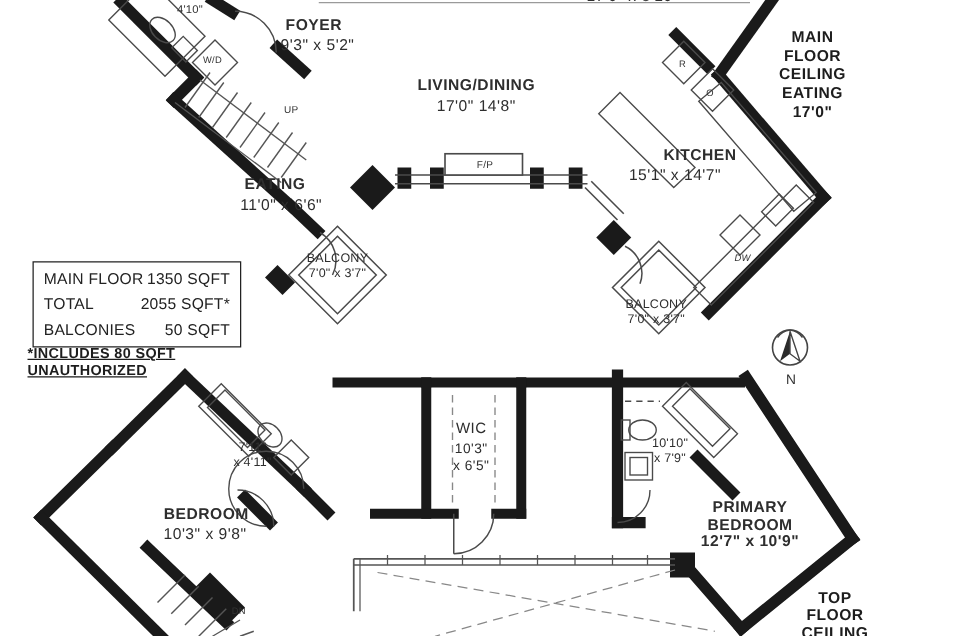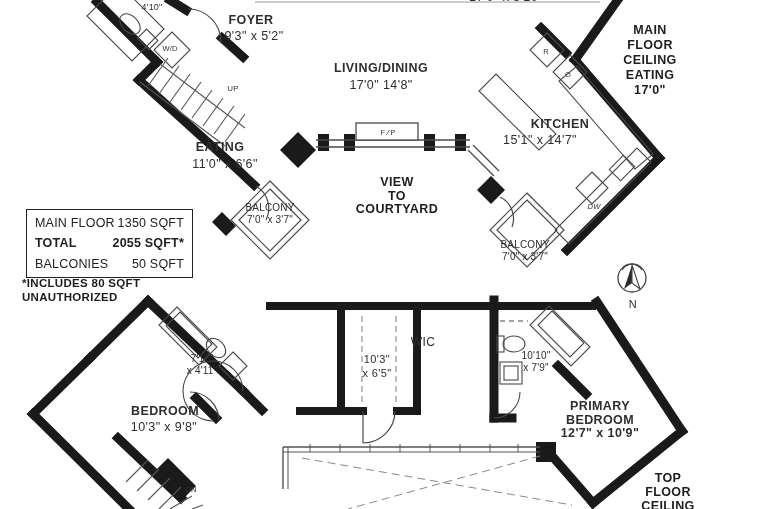--- a/index.html
+++ b/index.html
@@ -12,24 +12,24 @@
   .dim{font-size:12.5px;font-weight:400;}
   .small-dim{font-size:10px;line-height:11.5px;letter-spacing:0.2px;}
   .tiny{font-size:7.5px;letter-spacing:0.2px;color:#333;}
   .boldnote{font-weight:700;font-size:12.5px;line-height:15px;letter-spacing:0.4px;color:#1d1d1d;}
   .viewnote{font-weight:700;font-size:12.5px;line-height:13.5px;color:#1d1d1d;}
   .lbl div{display:block;}
   #area-table{position:absolute;left:26px;top:209px;width:167px;height:69px;z-index:2;
       border:1.6px solid #222;background:#fff;box-sizing:border-box;
       display:flex;flex-direction:column;justify-content:space-around;padding:3px 8px;}
   .trow{display:flex;justify-content:space-between;font-size:12.5px;letter-spacing:0.2px;color:#222;}
-  .trow.total{font-weight:700;}
+  .trow.total{font-weight:400;}
   #footnote{position:absolute;left:22px;top:277px;z-index:2;font-weight:700;
-      font-size:11.5px;line-height:13.5px;letter-spacing:0.3px;color:#1d1d1d;text-align:left;}
-  .wic-name{font-size:12px;font-weight:400;margin-left:46px;}
+      font-size:11.5px;line-height:13.5px;letter-spacing:0.3px;color:#1d1d1d;text-align:left;text-decoration:underline;}
+  .wic-name{font-size:12px;font-weight:400;}
   .wic-dim{font-size:11px;font-weight:400;line-height:14px;}
   .compass-n{font-size:11px;font-weight:400;color:#333;}
 </style>
 </head>
 <body>
 
 <div id="stage">
 
   <svg id="plan-svg" width="765" height="509" viewBox="0 0 765 509">
 
@@ -209,45 +209,40 @@
 
   <div class="lbl room" style="left:381px;top:68px;">LIVING/DINING</div>
   <div class="lbl dim" style="left:381px;top:85px;">17'0" 14'8"</div>
 
   <div class="lbl room" style="left:560px;top:124px;">KITCHEN</div>
   <div class="lbl dim" style="left:540px;top:140px;">15'1" x 14'7"</div>
 
   <div class="lbl room" style="left:220px;top:147px;">EATING</div>
   <div class="lbl dim" style="left:225px;top:164px;">11'0" x 6'6"</div>
 
-  <div class="lbl viewnote" style="left:397px;top:196px;">
-    <div>VIEW</div>
-    <div>TO</div>
-    <div>COURTYARD</div>
-  </div>
 
   <div class="lbl small-dim" style="left:270px;top:213px;">
     <div>BALCONY</div>
     <div>7'0" x 3'7"</div>
   </div>
 
   <div class="lbl small-dim" style="left:525px;top:250px;">
     <div>BALCONY</div>
     <div>7'0" x 3'7"</div>
   </div>
 
   <div class="lbl boldnote" style="left:650px;top:60px;">
     <div>MAIN</div>
     <div>FLOOR</div>
     <div>CEILING</div>
     <div>EATING</div>
     <div>17'0"</div>
   </div>
 
-  <div class="lbl tiny" style="left:388px;top:132px;font-size:8px;font-family:Liberation Mono, monospace;">F/P</div>
+  <div class="lbl tiny" style="left:388px;top:132px;font-size:8px;">F/P</div>
   <div class="lbl tiny" style="left:152px;top:7px;font-size:9px;">4'10"</div>
   <div class="lbl tiny" style="left:170px;top:48px;">W/D</div>
   <div class="lbl tiny" style="left:233px;top:88px;font-size:8px;text-align:center;">UP</div>
   <div class="lbl tiny" style="left:546px;top:51px;">R</div>
   <div class="lbl tiny" style="left:568px;top:74px;">O</div>
   <div class="lbl tiny" style="left:594px;top:206px;font-style:italic;">DW</div>
 
   <div id="area-table">
     <div class="trow">
       <span>MAIN FLOOR</span>

